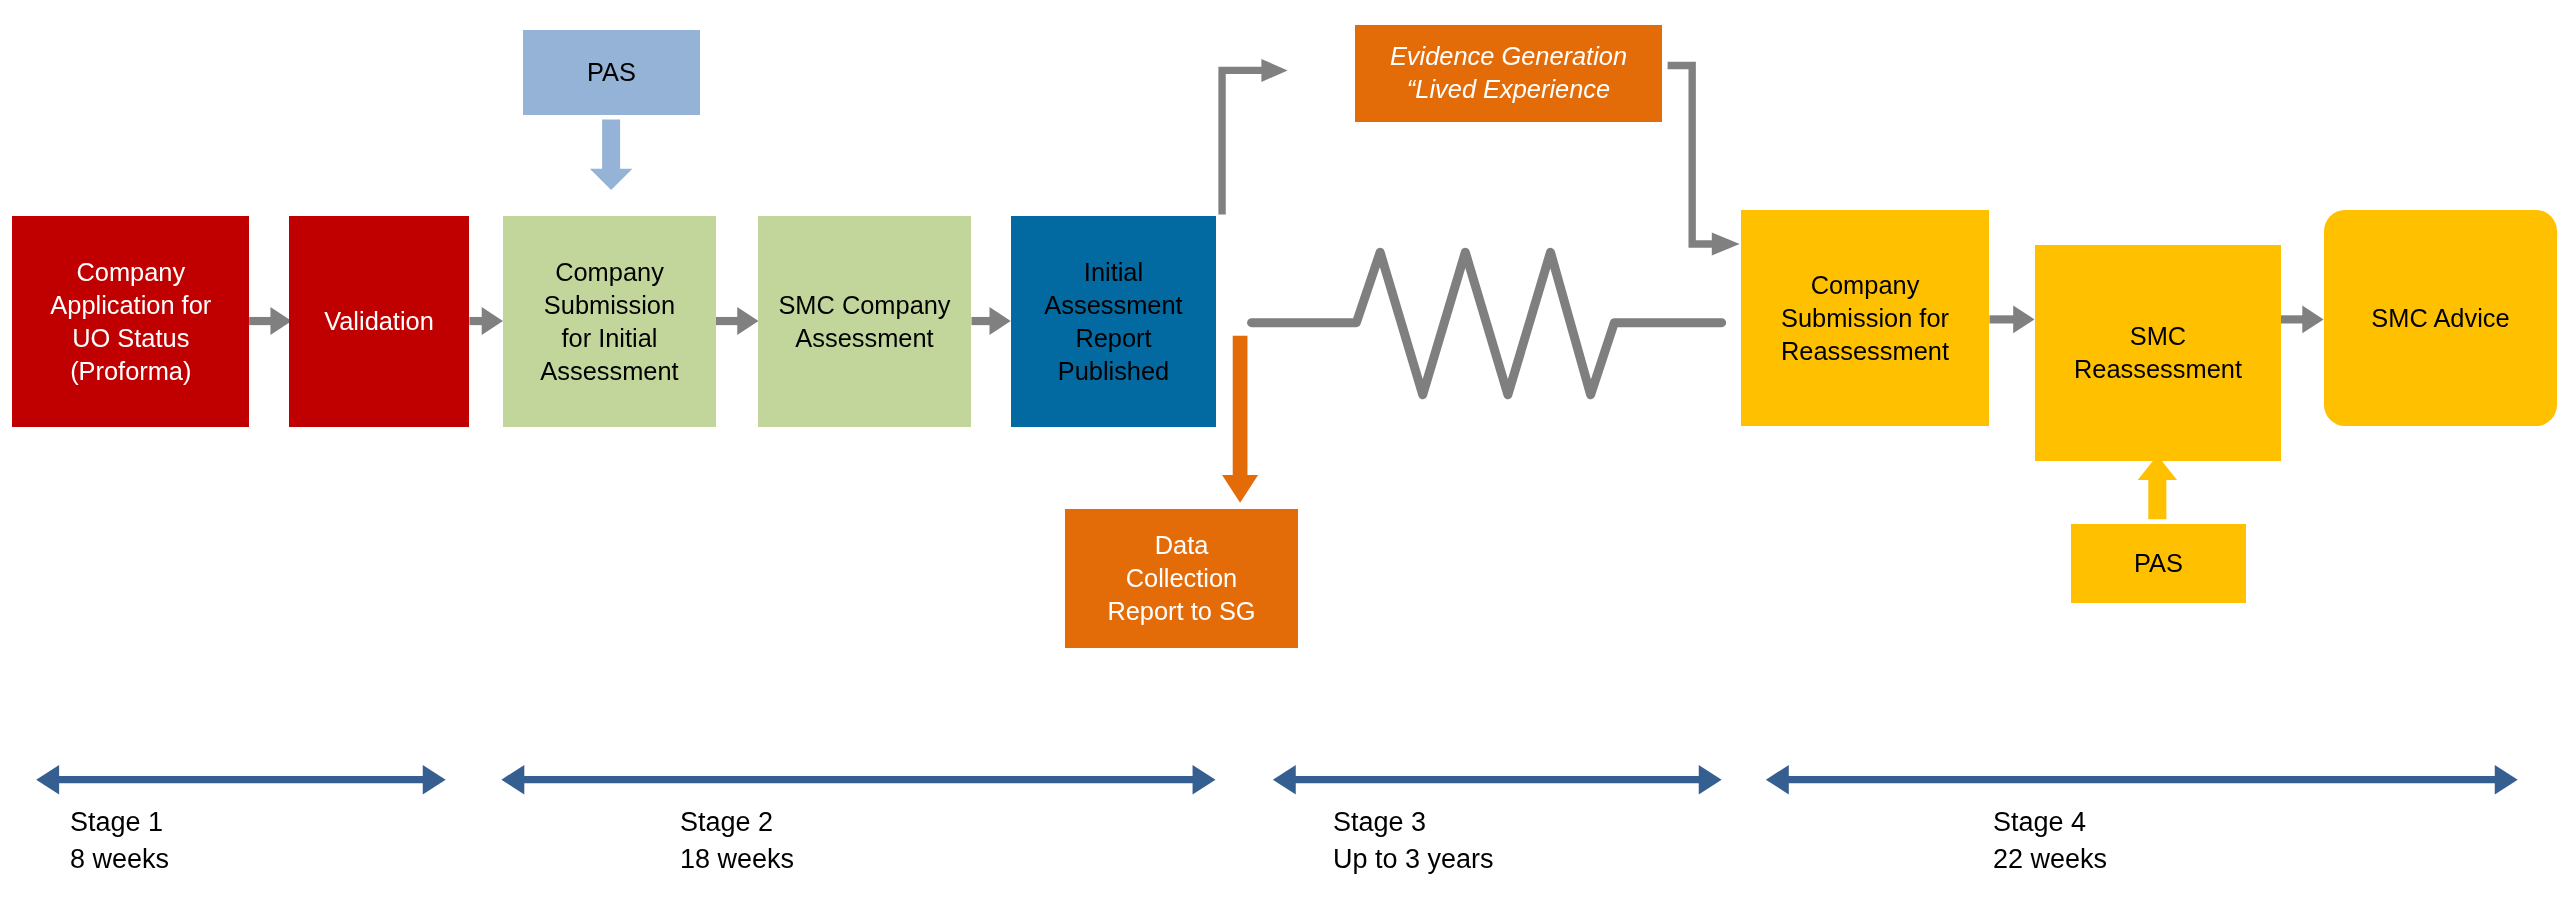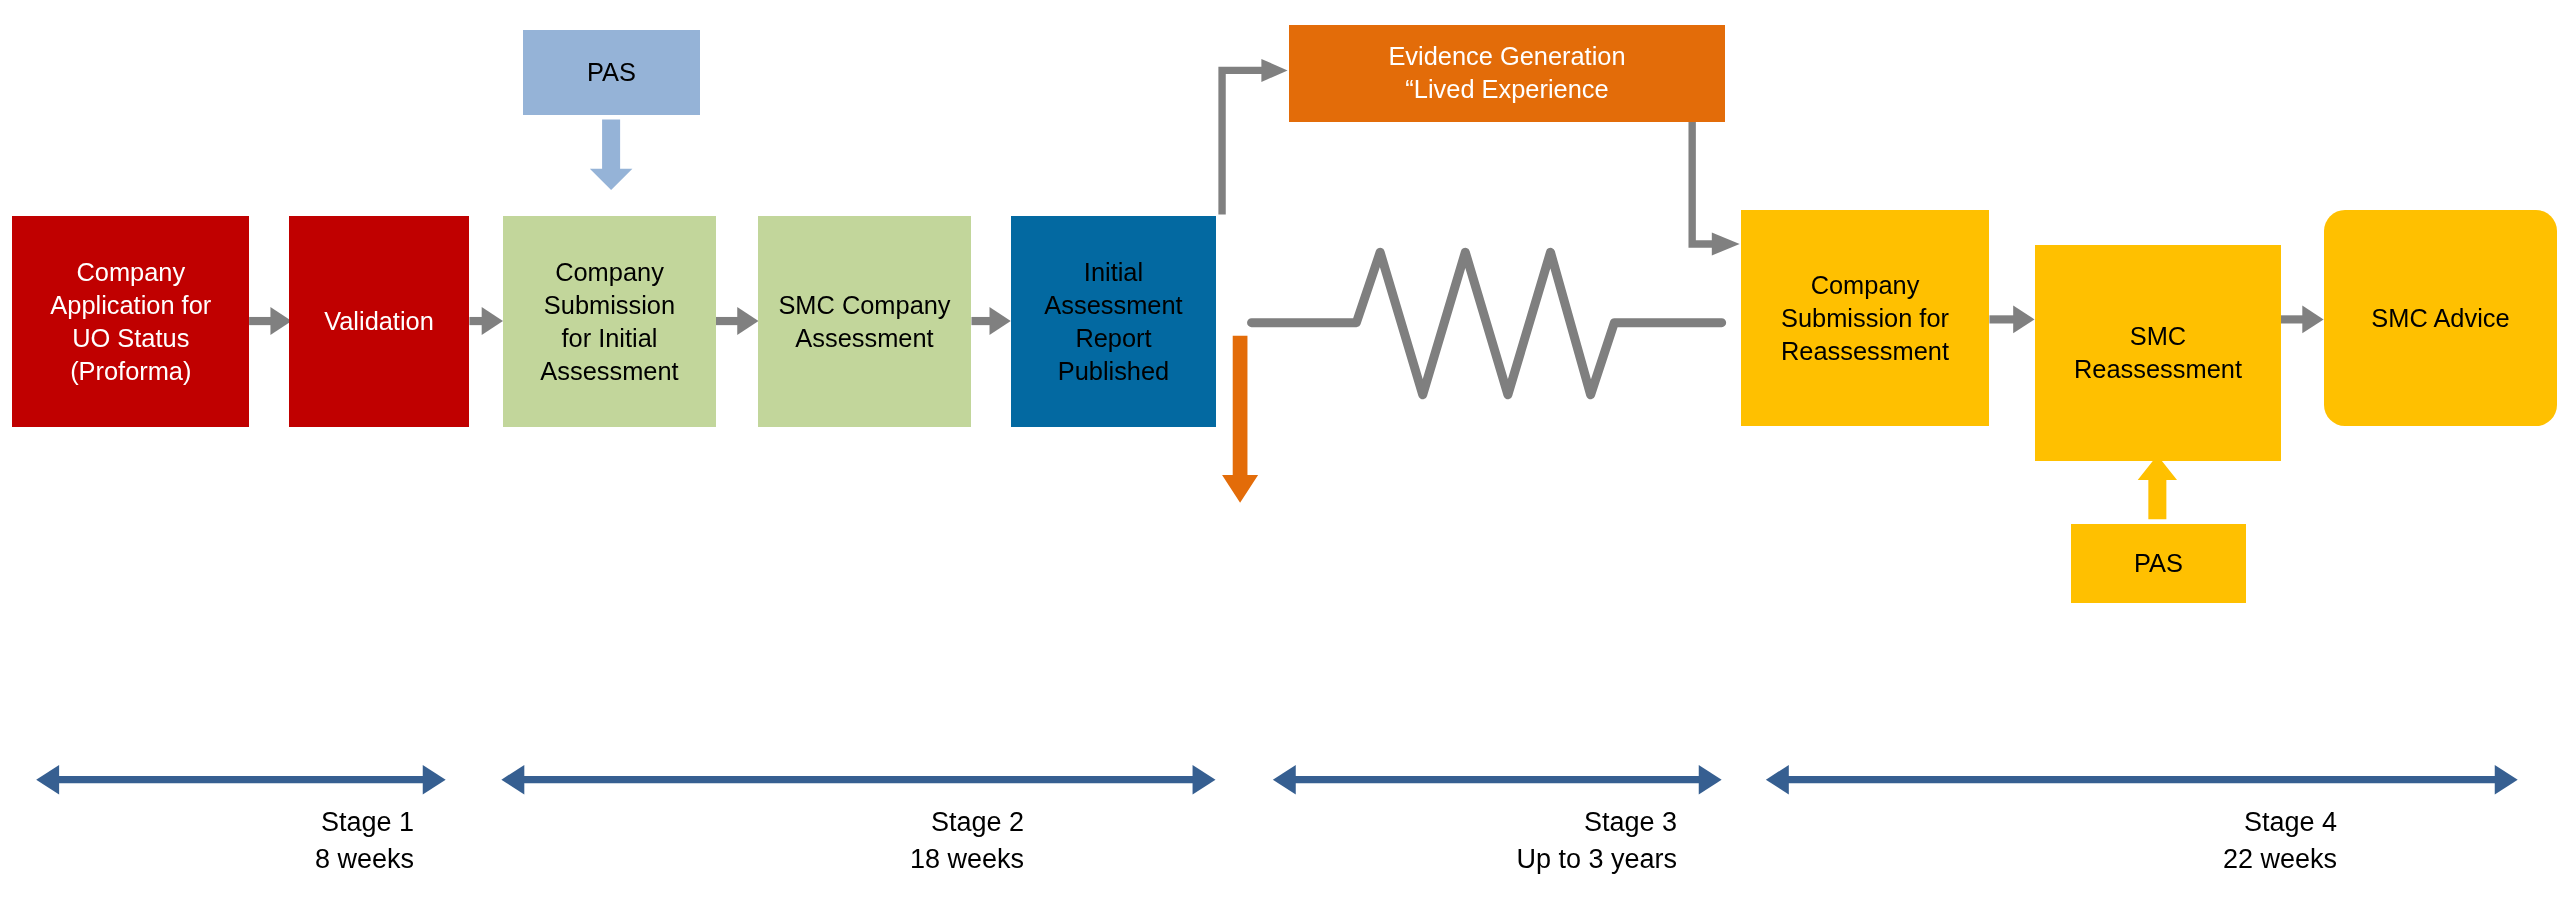--- a/index.html
+++ b/index.html
@@ -31,21 +31,21 @@
   #connectors {
     position: absolute;
     left: 0; top: 0;
     width: 2576px;
     height: 923px;
   }
   .stage-label {
     position: absolute;
     top: 804px;
     width: 344px;
-    text-align: right;
+    text-align: left;
     font-size: 27px;
     line-height: 37px;
     color: #000000;
   }
 </style>
 </head>
 <body>
 
 <div id="canvas">
 
@@ -131,23 +131,26 @@
 Assessment</div>
 
   <div class="box bg-green" style="left: 758px; top: 216px; width: 213px; height: 211px; background-color: rgb(194, 214, 155);">SMC Company
 Assessment</div>
 
   <div class="box bg-green" style="left: 1011px; top: 216px; width: 205px; height: 211px; background-color: #0369a1;">Initial
 Assessment
 Report
 Published</div>
 
-  <div class="box bg-orange light-text" style="left: 1289px; top: 24.6px; width: 436px; height: 97px; background-color: rgb(227, 108, 9);">Evidence Generation
+  <div class="box bg-orange light-text" style="left: 1355px; top: 24.6px; width: 307px; height: 97px; background-color: rgb(227, 108, 9); font-style: italic;">Evidence Generation
 “Lived Experience</div>
 
+  <div class="box bg-orange light-text" style="left: 1065px; top: 509px; width: 233px; height: 139px; background-color: rgb(227, 108, 9);">Data
+Collection
+Report to SG</div>
 
   <div class="box bg-yellow" style="left: 1741px; top: 210px; width: 248px; height: 216px; background-color: rgb(255, 192, 0);">Company
 Submission for
 Reassessment</div>
 
   <div class="box bg-yellow" style="left: 2035px; top: 210px; width: 246px; height: 216px; background-color: rgb(255, 192, 0); margin-top: 35px;">SMC
 Reassessment</div>
 
   <div class="box bg-yellow" style="left: 2324px; top: 210px; width: 233px; height: 216px; background-color: rgb(255, 192, 0); border-radius: 21px;">SMC Advice</div>
 

